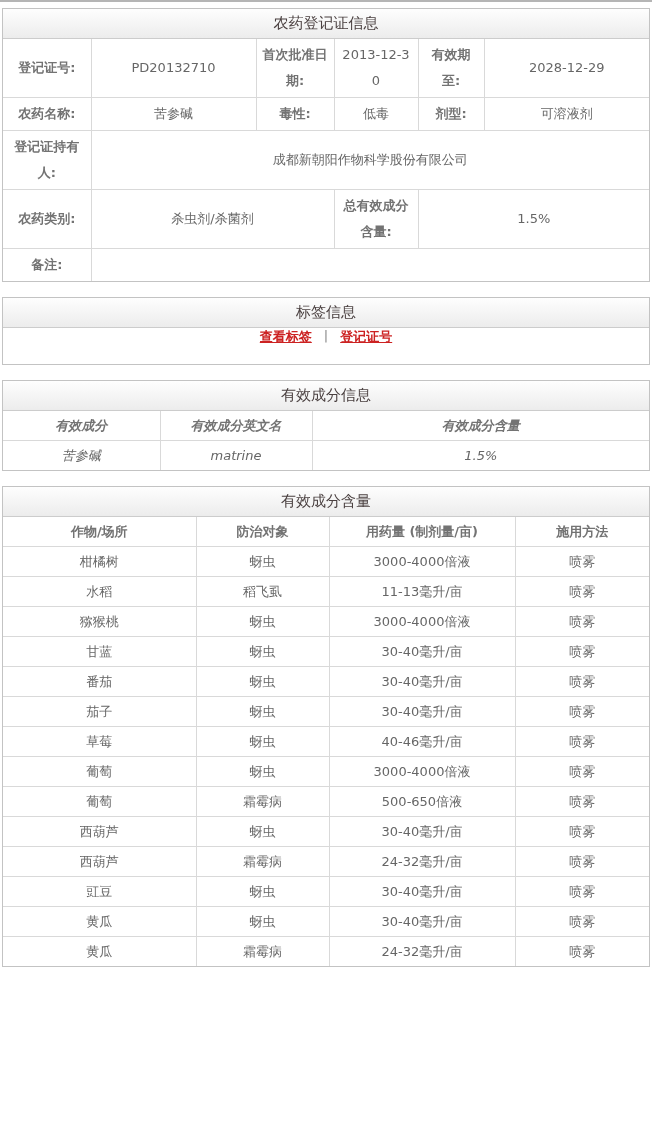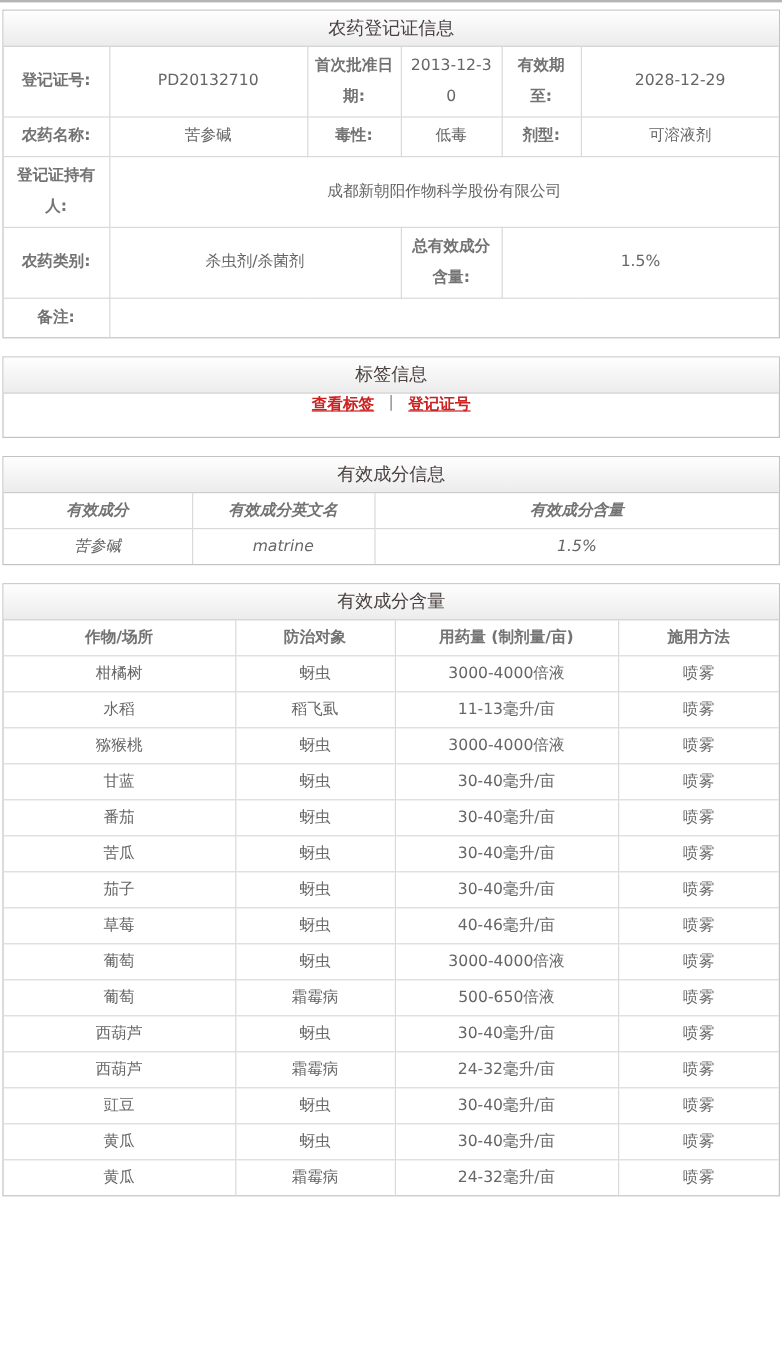--- a/index.html
+++ b/index.html
@@ -197,26 +197,20 @@
   </tr>
 
   <tr>
     <td class="val">番茄</td>
     <td class="val">蚜虫</td>
     <td class="val">30-40毫升/亩</td>
     <td class="val">喷雾</td>
   </tr>
 
 
-  <tr>
-    <td class="val">苦瓜</td>
-    <td class="val">蚜虫</td>
-    <td class="val">30-40毫升/亩</td>
-    <td class="val">喷雾</td>
-  </tr>
 
   <tr>
     <td class="val">茄子</td>
     <td class="val">蚜虫</td>
     <td class="val">30-40毫升/亩</td>
     <td class="val">喷雾</td>
   </tr>
 
   <tr>
     <td class="val">草莓</td>

